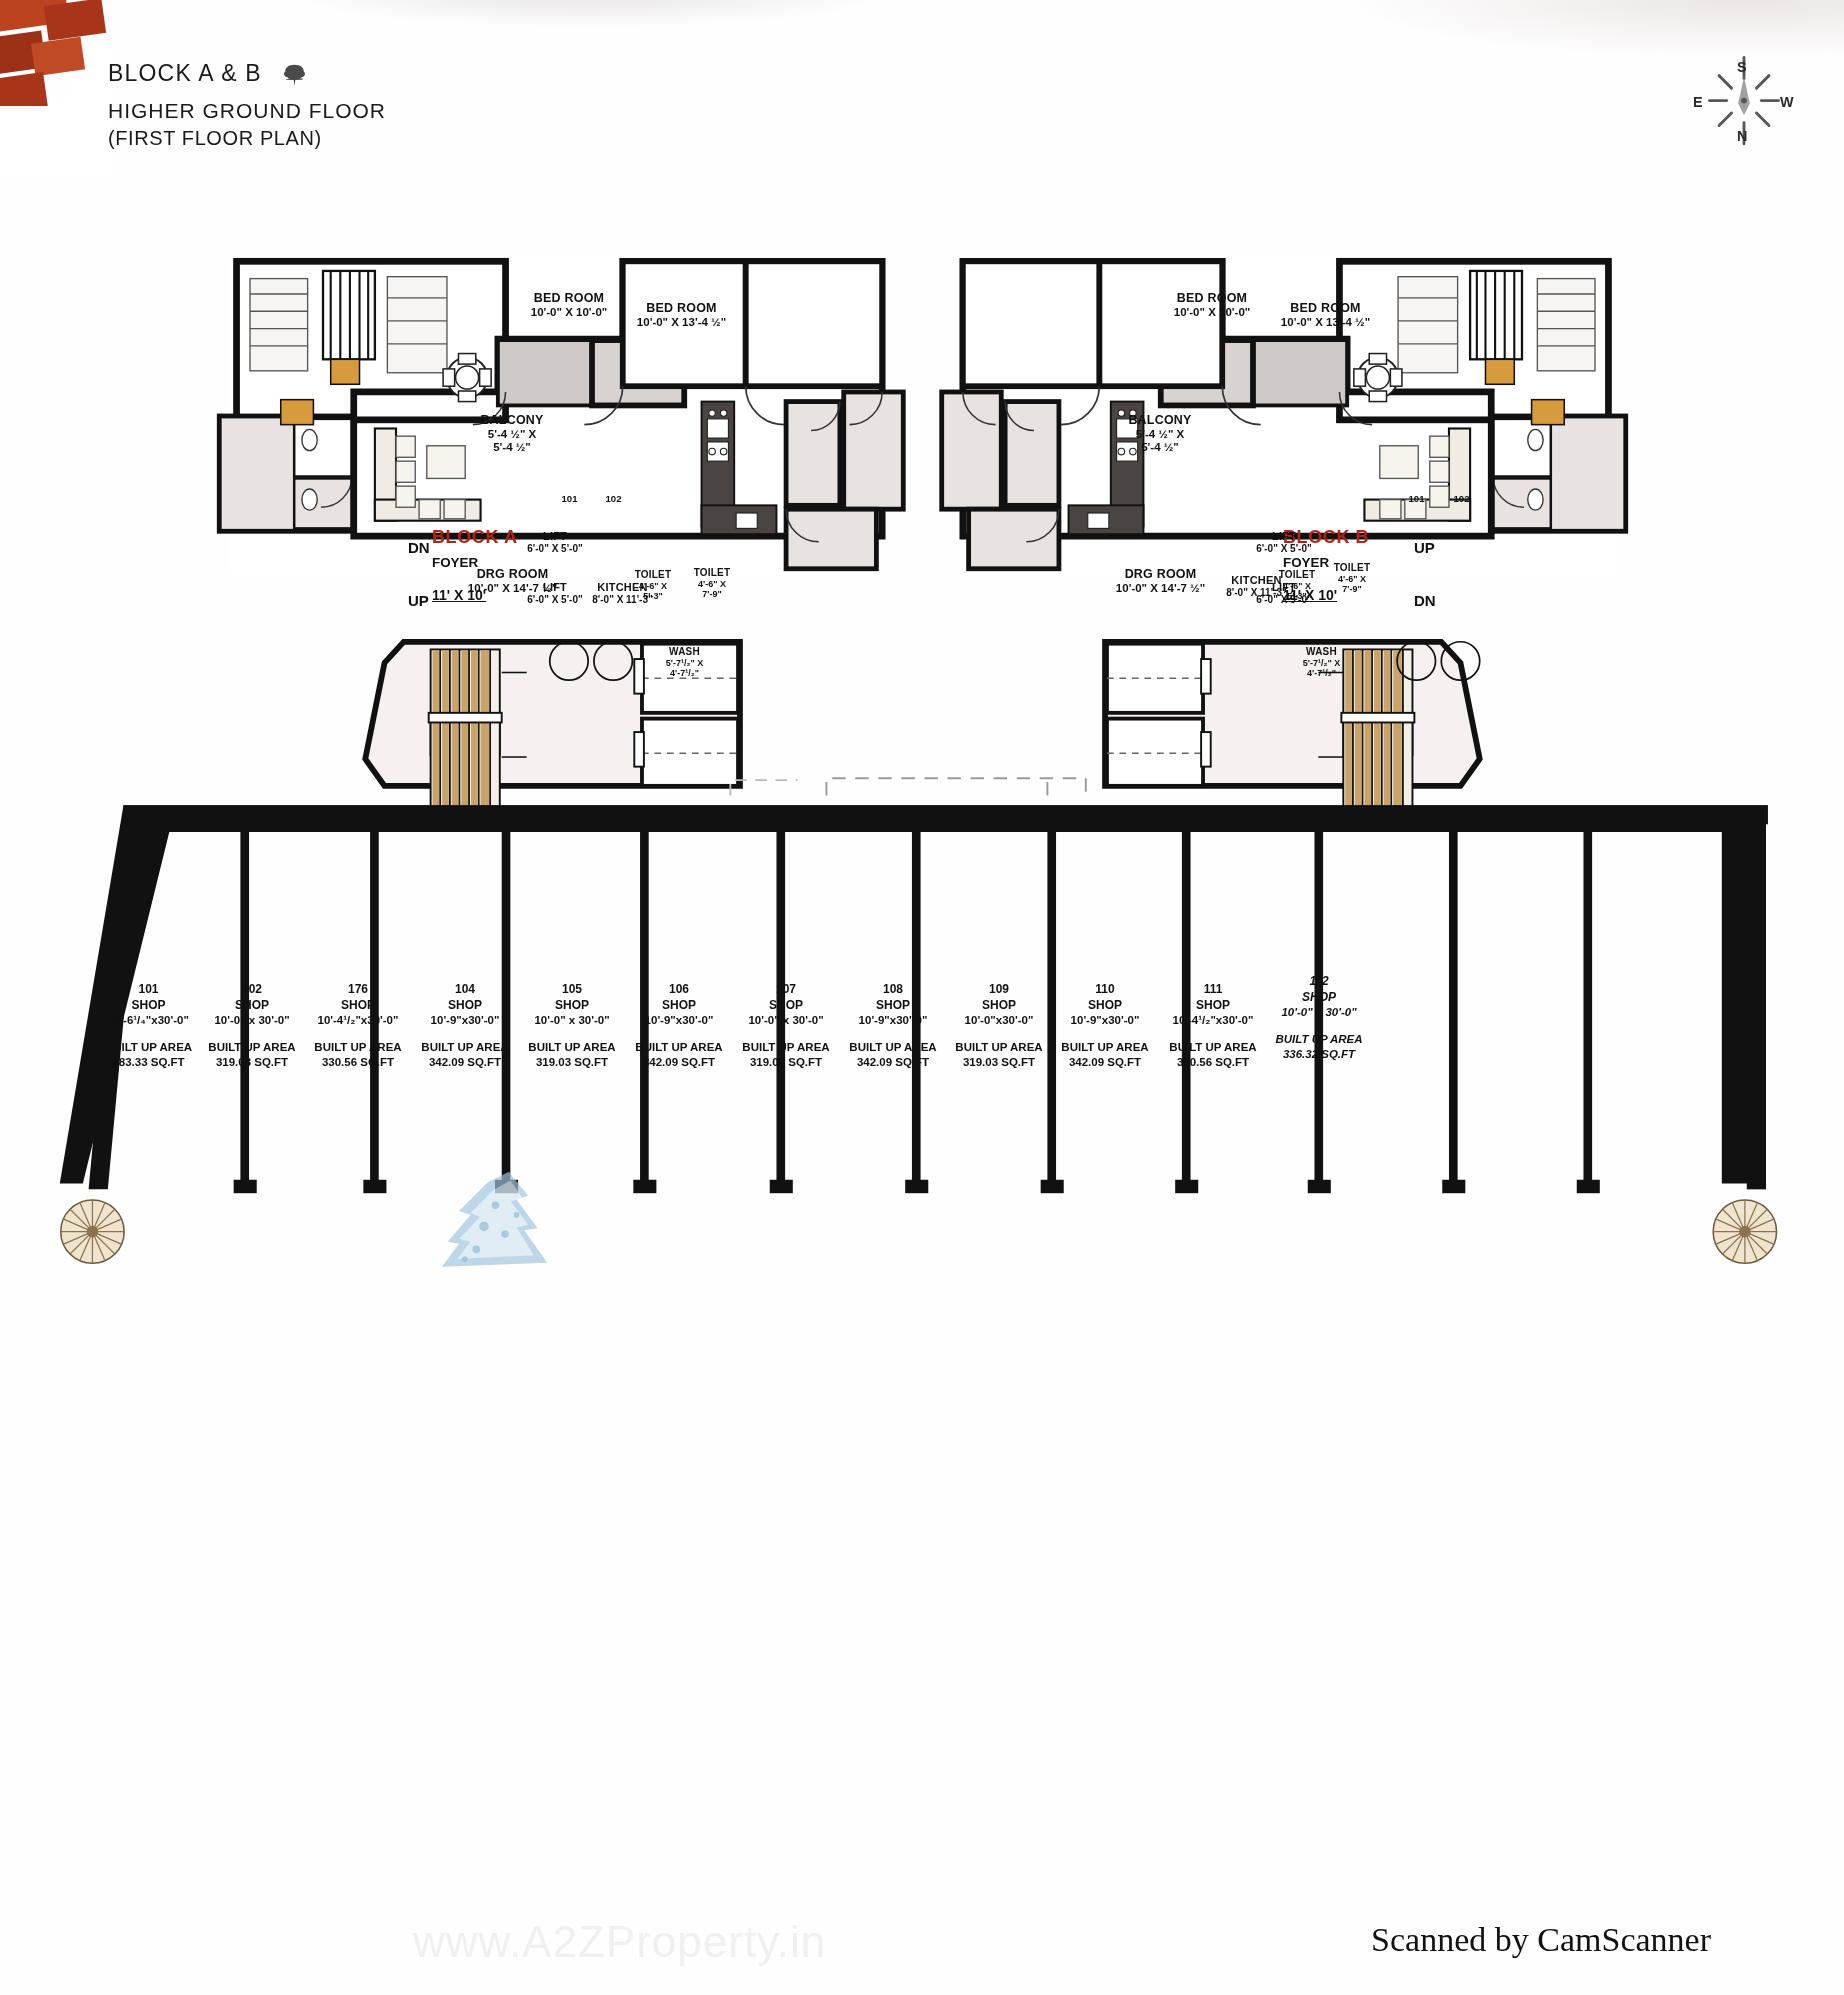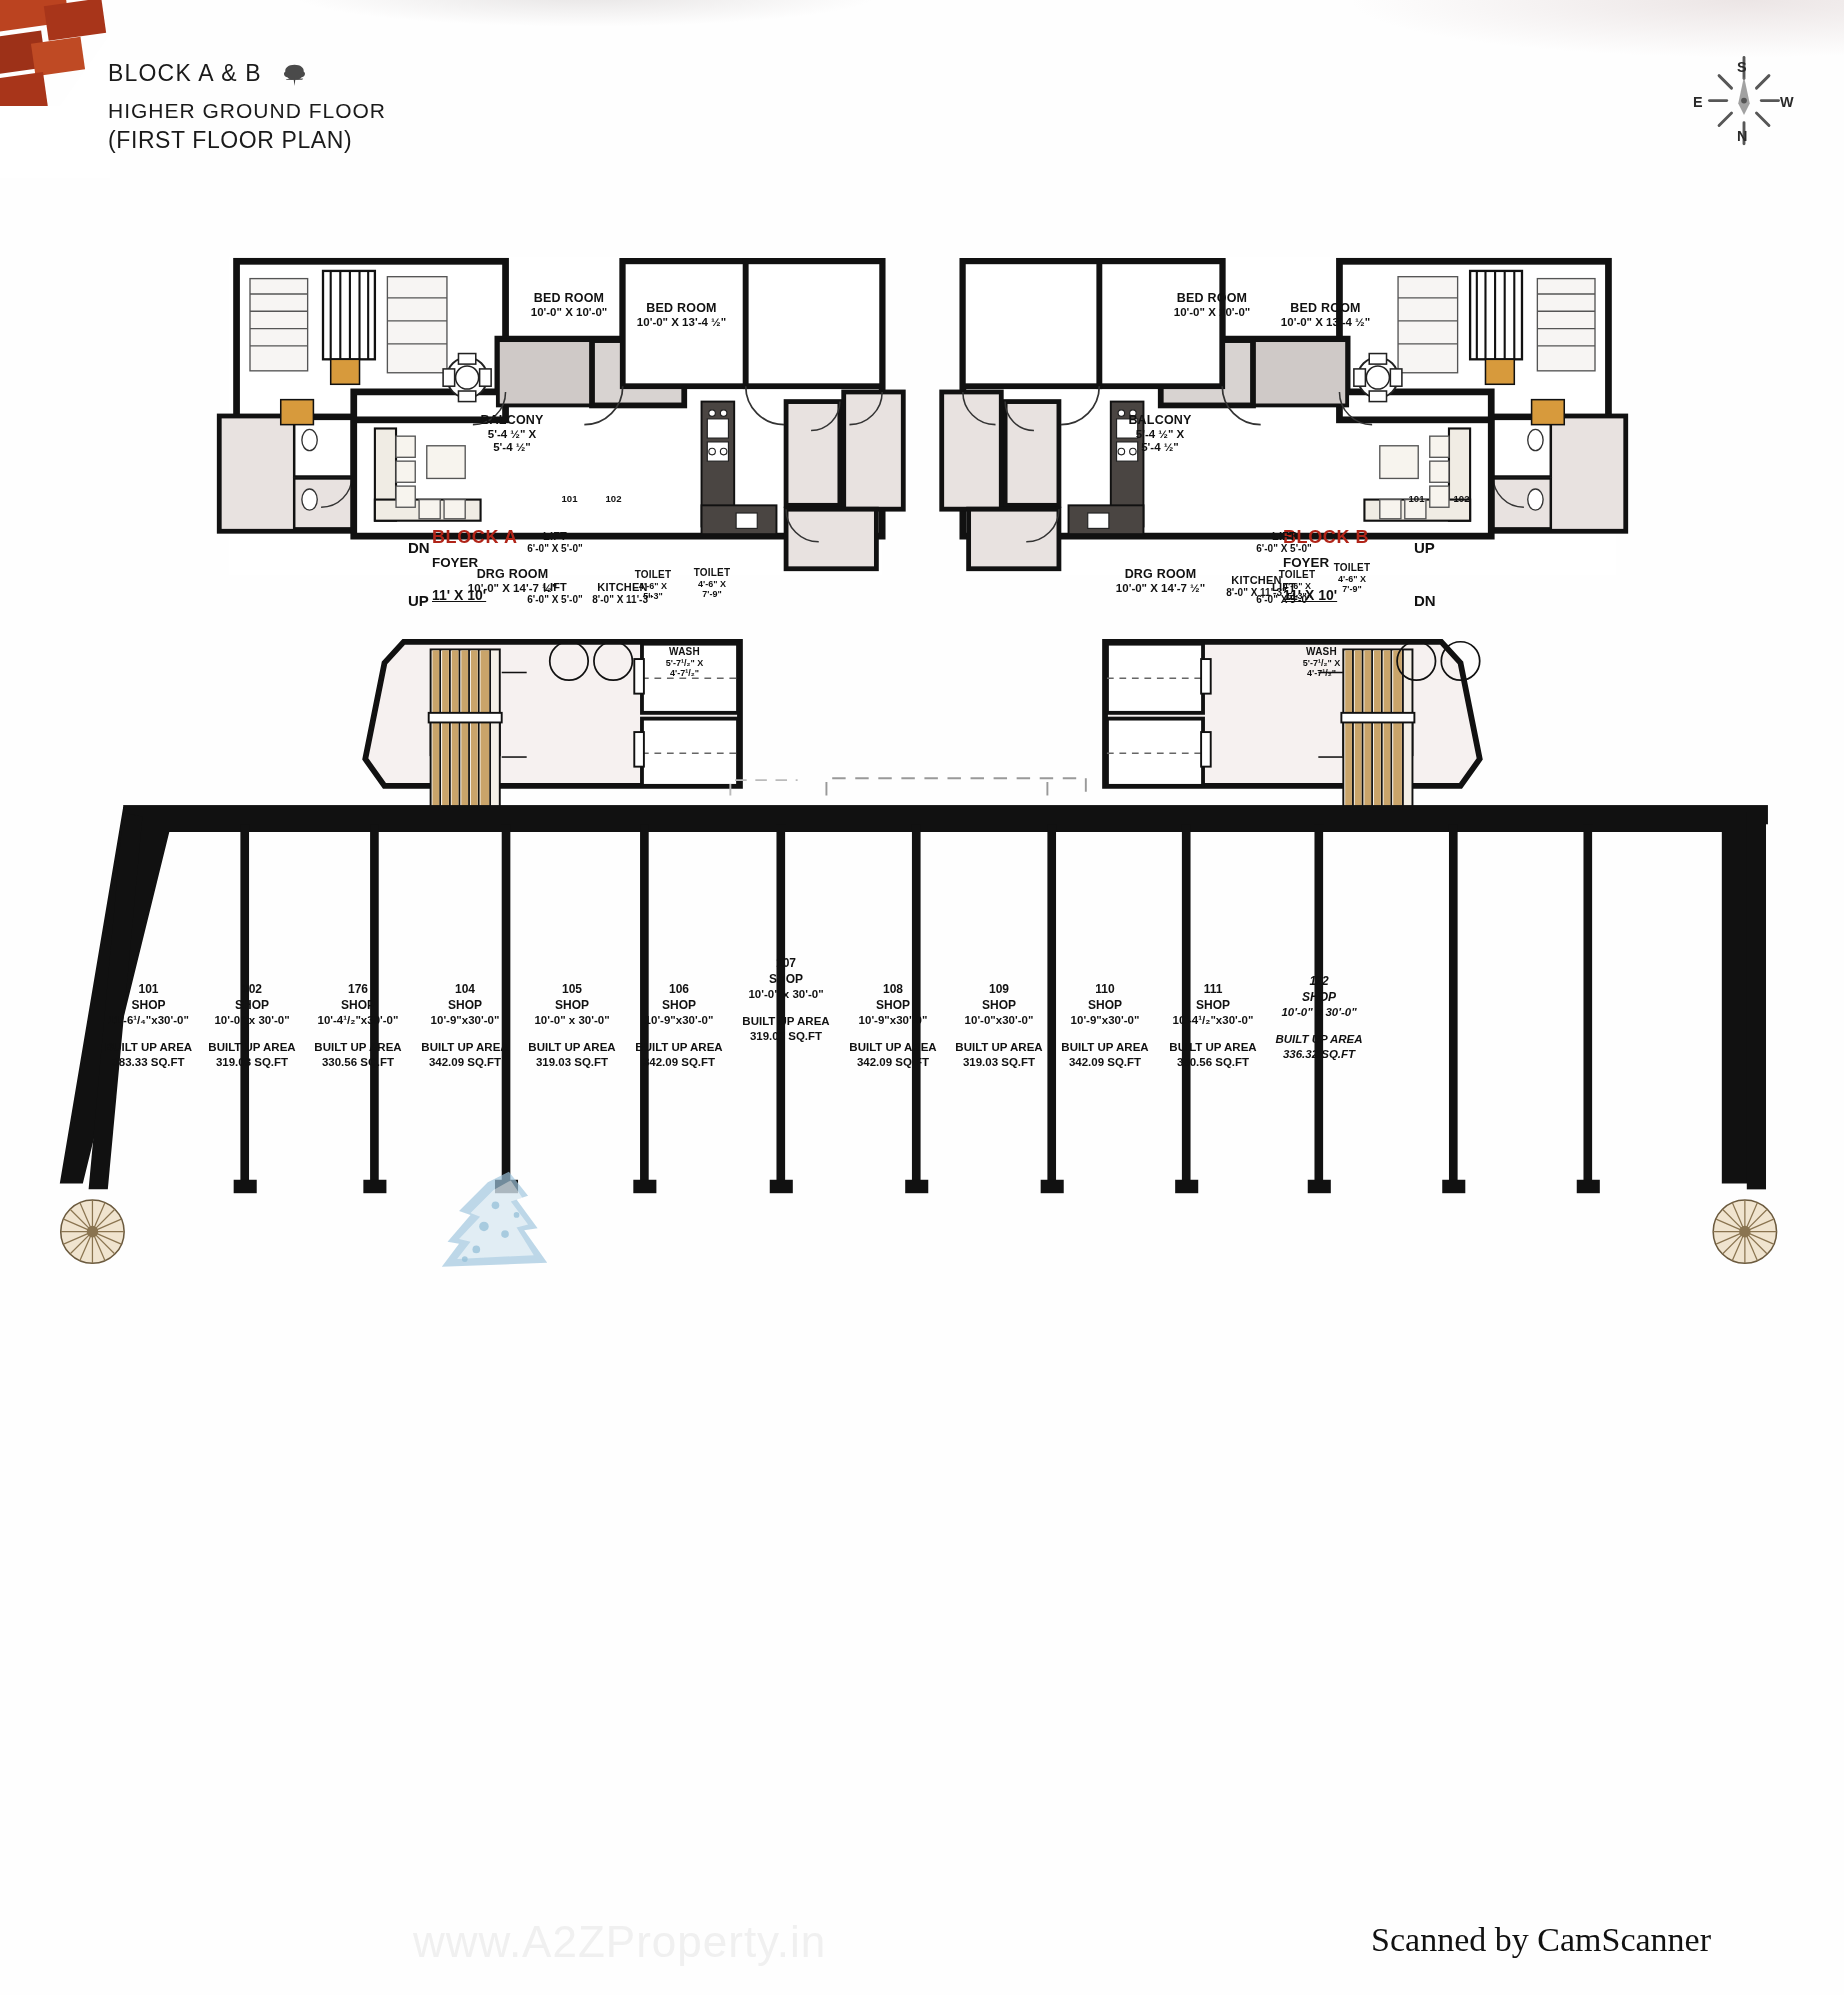--- a/index.html
+++ b/index.html
@@ -73,21 +73,21 @@
     vertical-align: -7.7px;
     margin-left: 13.4px;
   }
   .title-line2 {
     font-size: 21px;
     color: #1a1a1a;
     letter-spacing: 1px;
     margin-top: 5.8px;
   }
   .title-line3 {
-    font-size: 23px;
+    font-size: 20px;
     color: #1a1a1a;
     letter-spacing: 0.6px;
     margin-top: 3.8px;
   }
 
   
   .compass {
     position: absolute;
     left: 1667px;
     top: 19px;
@@ -676,21 +676,21 @@
     <div class="s-bua">BUILT UP AREA</div>
     <div class="s-ar">319.03 SQ.FT</div>
   </div>
   <div class="shop" style="left:602px; top:982px; width:154px;">
     <div class="s-no">106</div>
     <div class="s-ttl">SHOP</div>
     <div class="s-dim">10'-9"x30'-0"</div>
     <div class="s-bua">BUILT UP AREA</div>
     <div class="s-ar">342.09 SQ.FT</div>
   </div>
-  <div class="shop" style="left:709px; top:956px; width:154px;">
+  <div class="shop" style="left:709px; top:982px; width:154px;">
     <div class="s-no">107</div>
     <div class="s-ttl">SHOP</div>
     <div class="s-dim">10'-0" x 30'-0"</div>
     <div class="s-bua">BUILT UP AREA</div>
     <div class="s-ar">319.03 SQ.FT</div>
   </div>
   <div class="shop" style="left:816px; top:982px; width:154px;">
     <div class="s-no">108</div>
     <div class="s-ttl">SHOP</div>
     <div class="s-dim">10'-9"x30'-0"</div>

